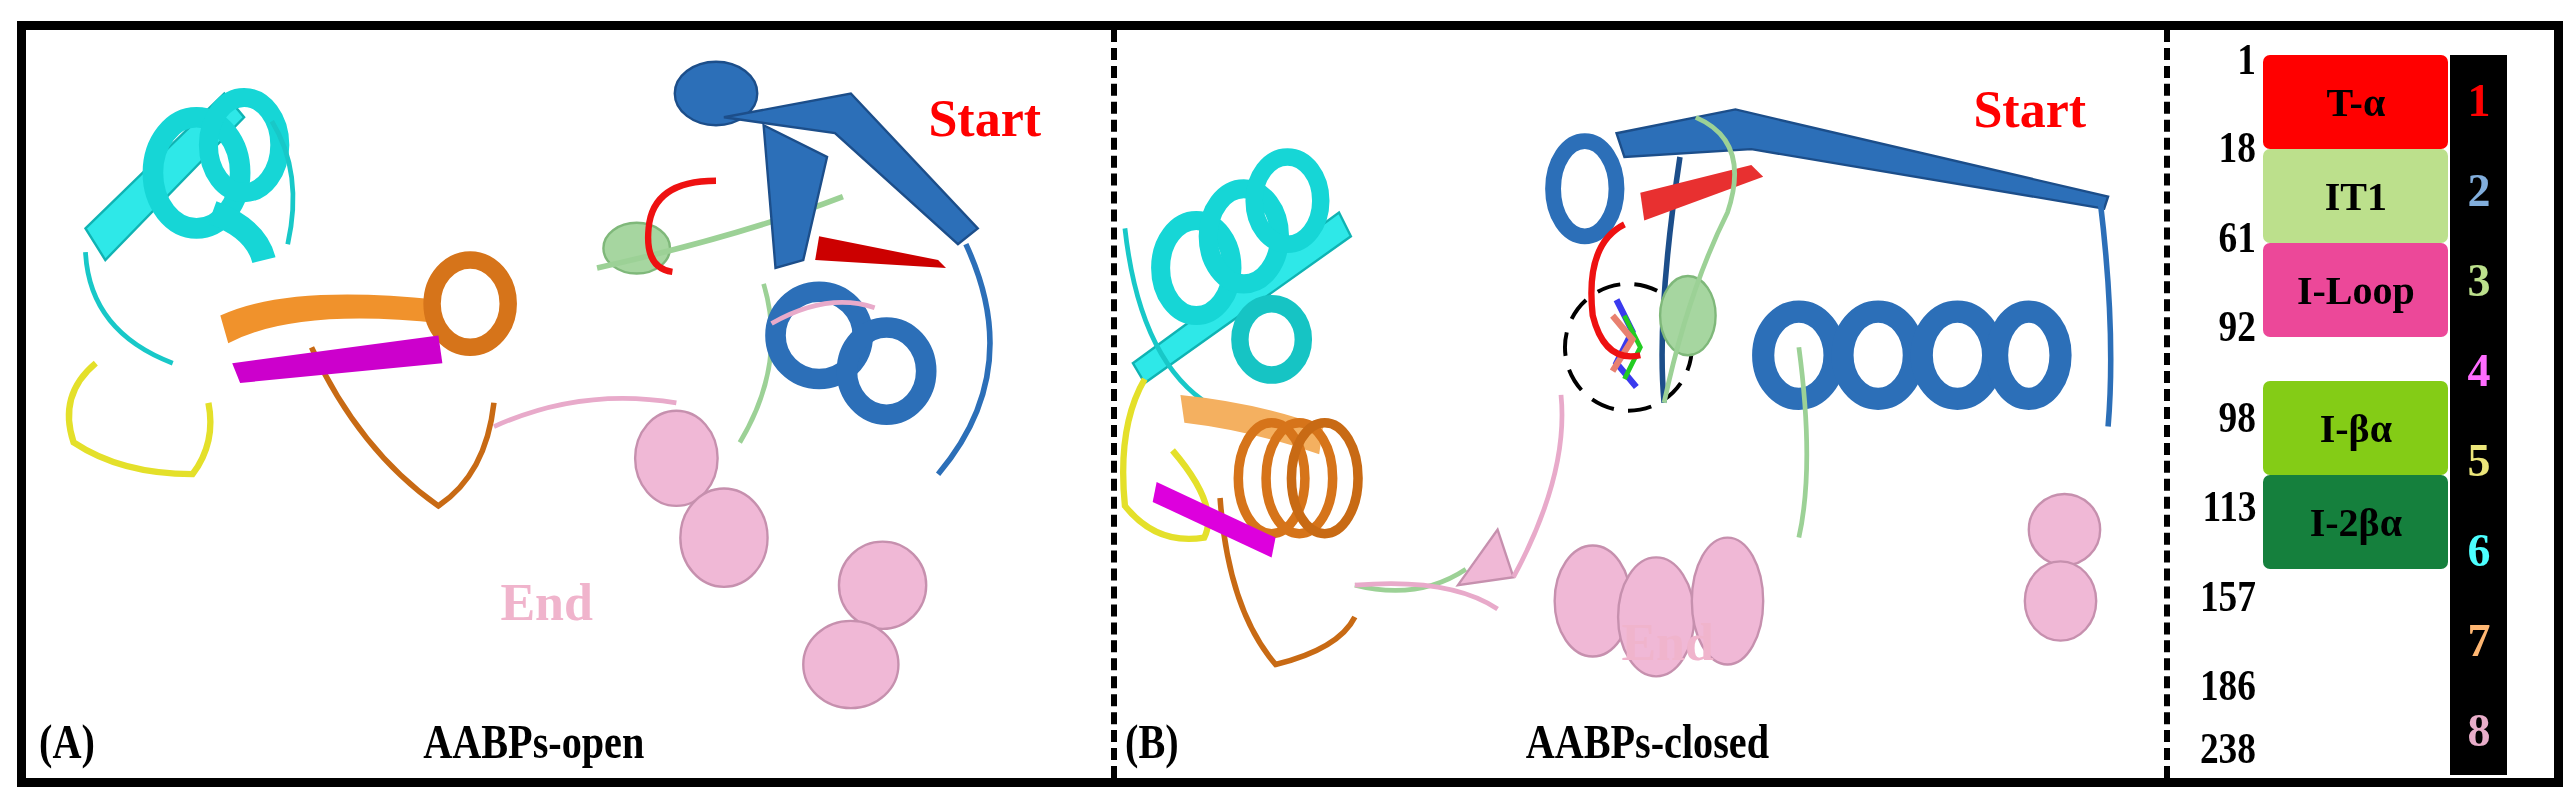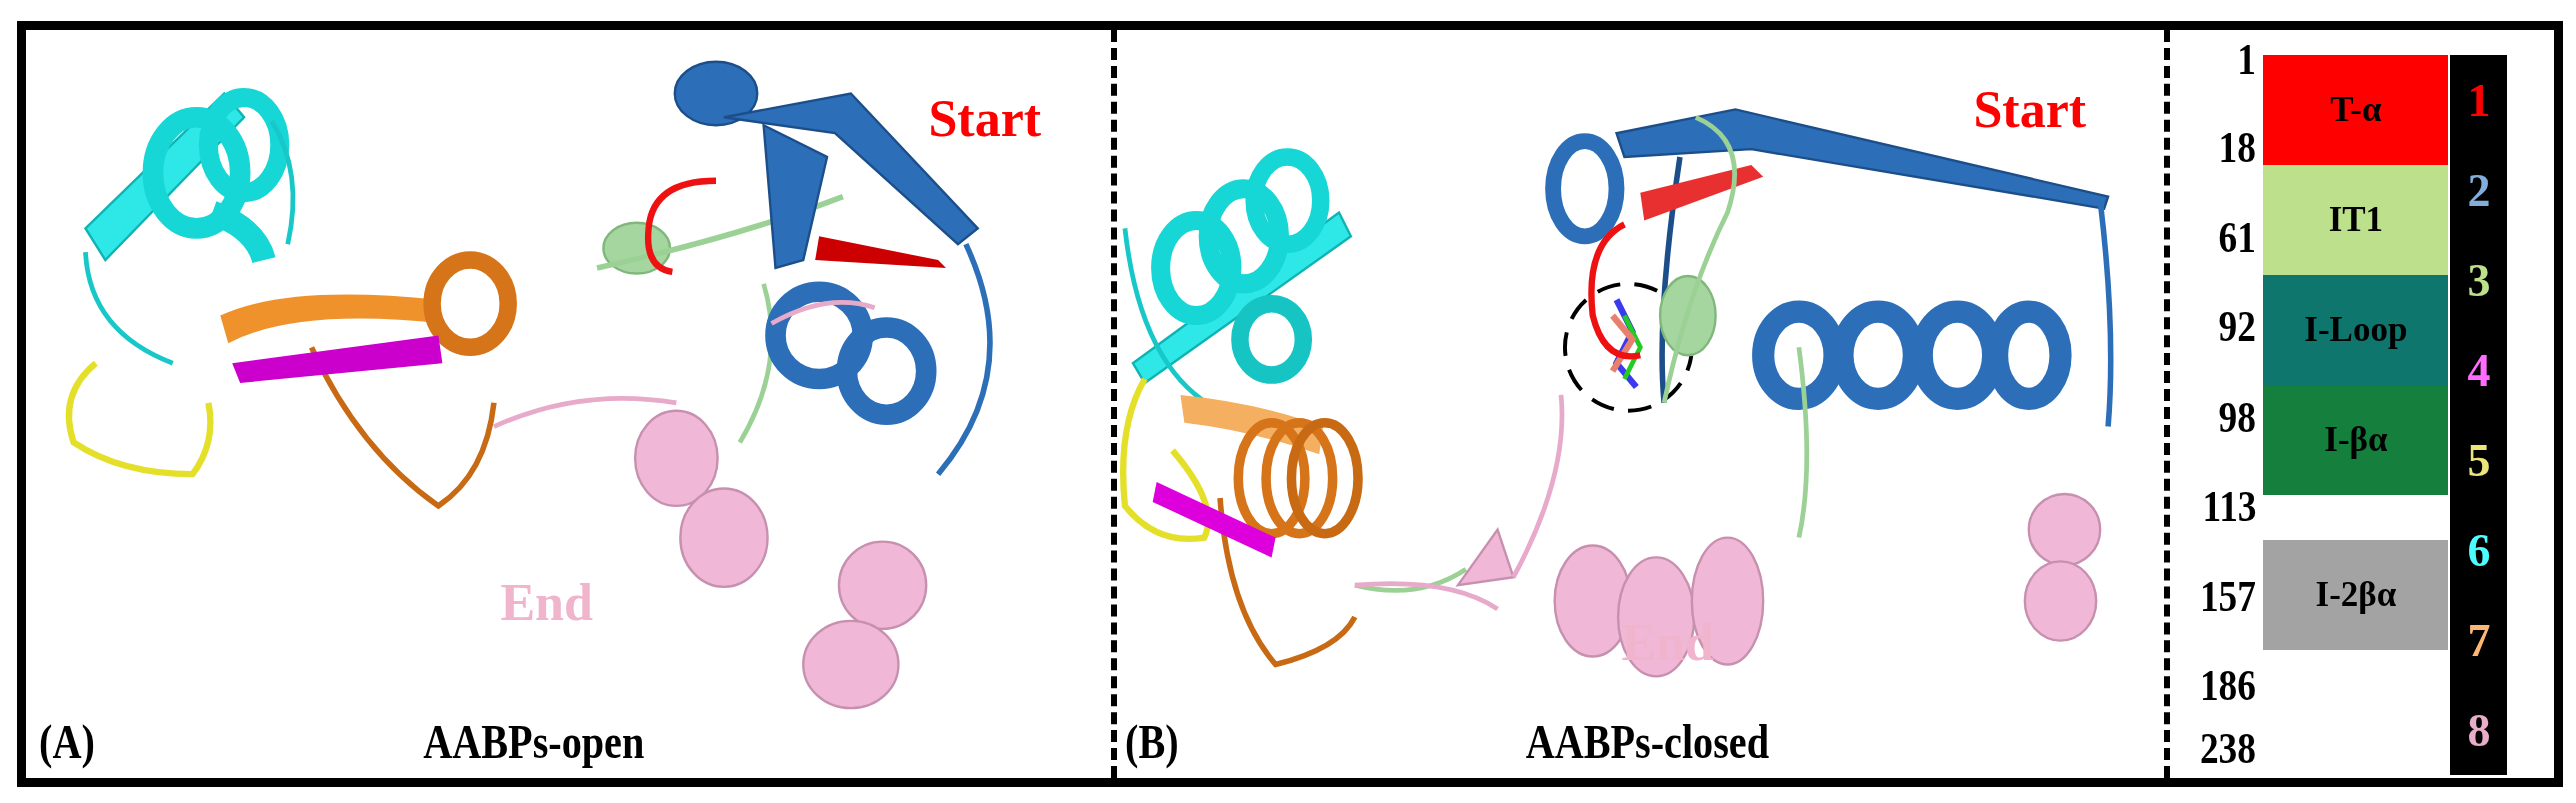--- a/index.html
+++ b/index.html
@@ -15,22 +15,22 @@
                    line-height: 1; transform: scaleX(0.82); transform-origin: left bottom; }
     .panel-title { position: absolute; font-weight: bold; font-size: 49px; color: #000;
                    line-height: 1; transform: scaleX(0.82); white-space: nowrap; }
     .term-label { position: absolute; font-weight: bold; font-size: 52px; line-height: 1;
                   white-space: nowrap; font-family: Liberation Serif, serif; }
     .legend { position: absolute; left: 2157px; top: 9.5px; width: 325px; height: 722px; }
     .legend .nums { position: absolute; left: 0; top: 0; width: 73px; height: 100%; }
     .legend .num { position: absolute; right: 0; font-weight: bold; font-size: 44px;
                    line-height: 1; color: #000; transform: scaleX(0.85); transform-origin: right center; }
     .legend .boxes { position: absolute; left: 80px; top: 16px; width: 185px; }
-    .legend .box { height: 110px; display: flex; align-items: center; justify-content: center;
-                   font-weight: bold; font-size: 35px; color: #000; }
+    .legend .box { height: 94px; display: flex; align-items: center; justify-content: center;
+                   font-weight: bold; font-size: 40px; color: #000; border-radius: 7px; }
     .legend .ids { position: absolute; left: 267px; top: 16px; width: 57px; background: #000; }
     .legend .id { height: 90px; display: flex; align-items: center; justify-content: center;
                   font-weight: bold; font-size: 46px; }
   </style>
 </head>
 <body>
 
 <div class="frame">
 
   <div class="panel" style="left:0; width:1085px;">
@@ -174,23 +174,23 @@
       <div class="num" style="top:357px;">98</div>
       <div class="num" style="top:446px;">113</div>
       <div class="num" style="top:536px;">157</div>
       <div class="num" style="top:625px;">186</div>
       <div class="num" style="top:688px;">238</div>
     </div>
 
     <div class="boxes">
       <div class="box" style="background:#ff0000;">T-α</div>
       <div class="box" style="background:#bce08c;text-align:center;">IT1</div>
-      <div class="box" style="background:#0f766e;">I-Loop</div>
-      <div class="box" style="background:#15803d;">I-βα</div>
-      <div class="box" style="background:#a3a3a3;margin-top:45px;">I-2βα</div>
+      <div class="box" style="background:#ec4899;">I-Loop</div>
+      <div class="box" style="background:#84cc16;margin-top:44px;">I-βα</div>
+      <div class="box" style="background:#15803d;">I-2βα</div>
     </div>
 
     <div class="ids">
       <div class="id" style="color:#ff0000;">1</div>
       <div class="id" style="color:#82aedc;">2</div>
       <div class="id" style="color:#bce08c;">3</div>
       <div class="id" style="color:#ff6cff;">4</div>
       <div class="id" style="color:#ece67a;">5</div>
       <div class="id" style="color:#4cffff;">6</div>
       <div class="id" style="color:#feb672;">7</div>

